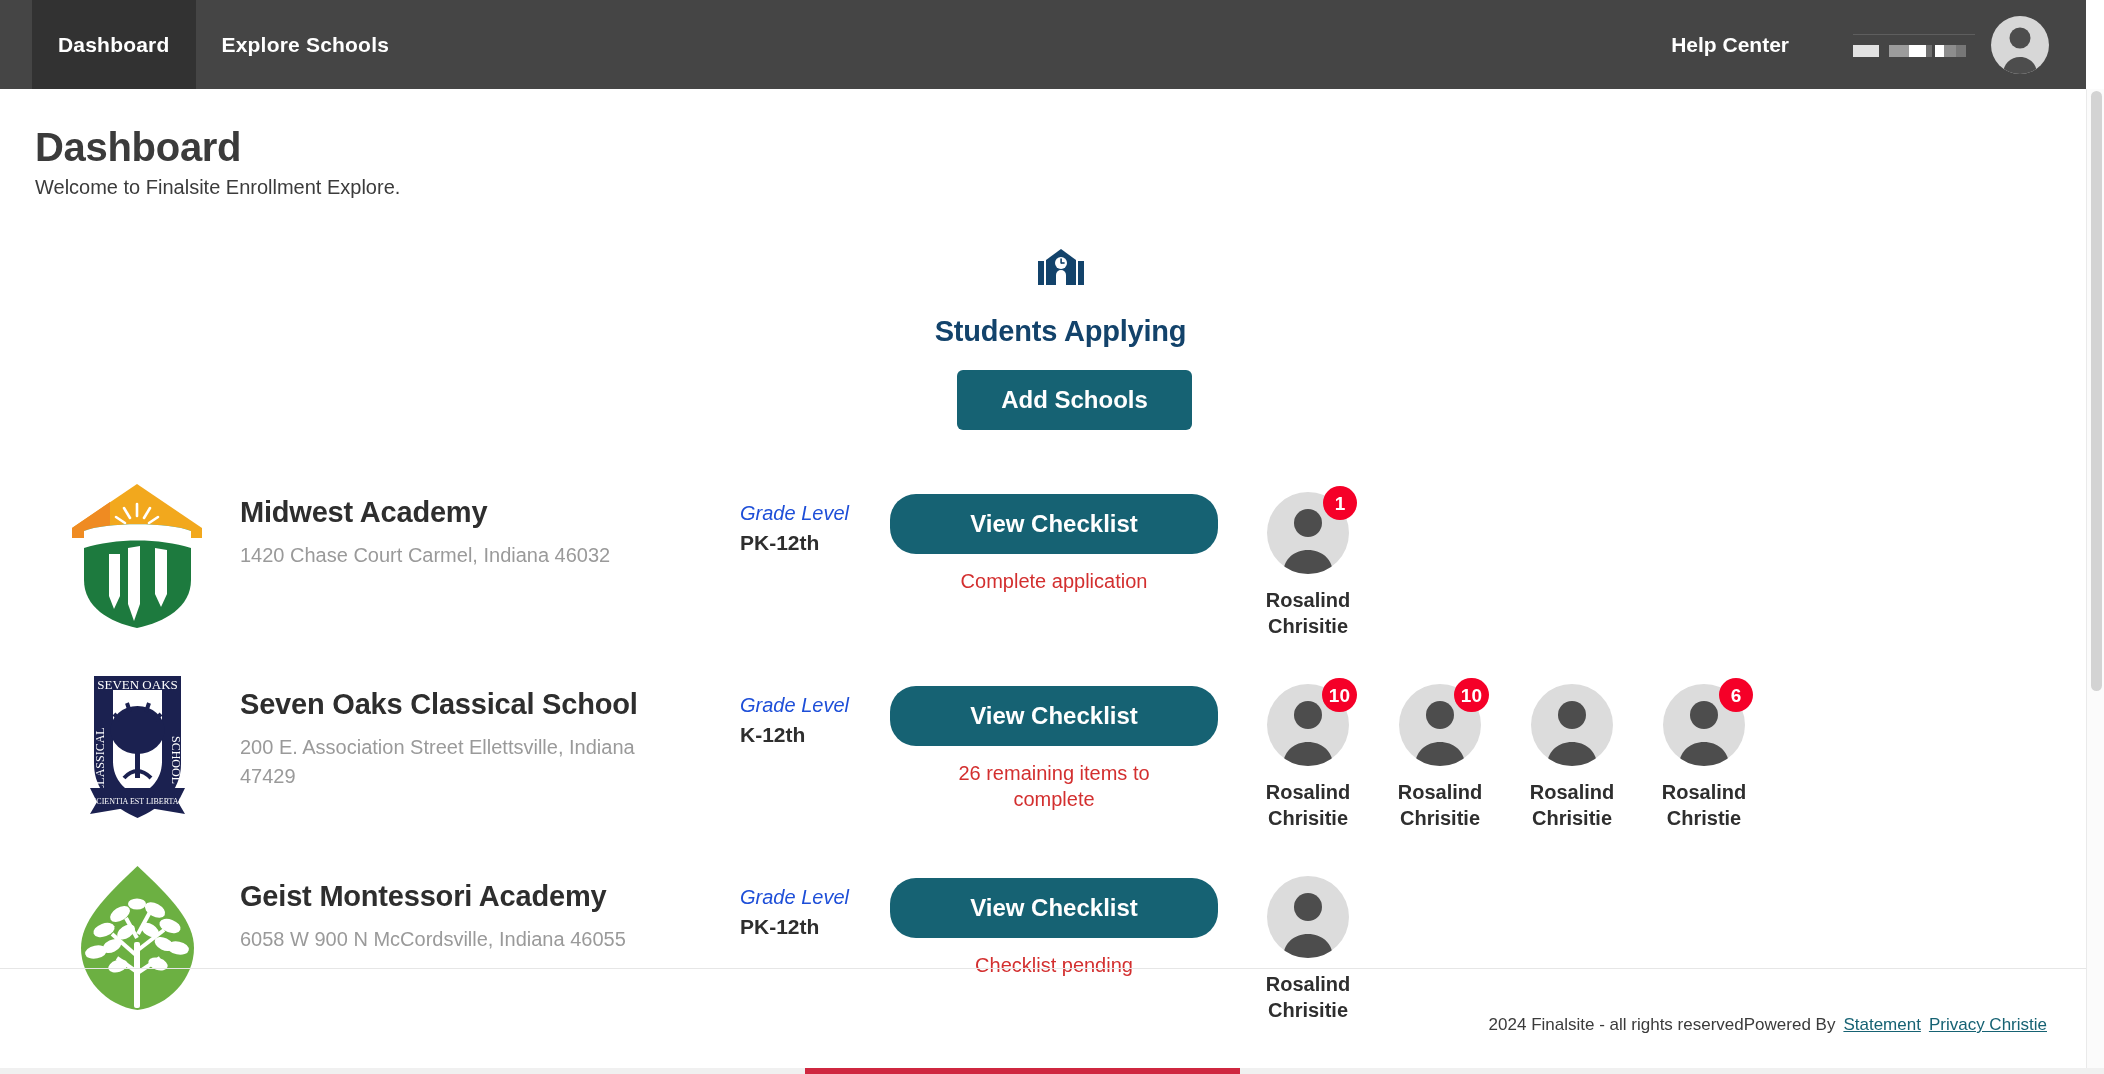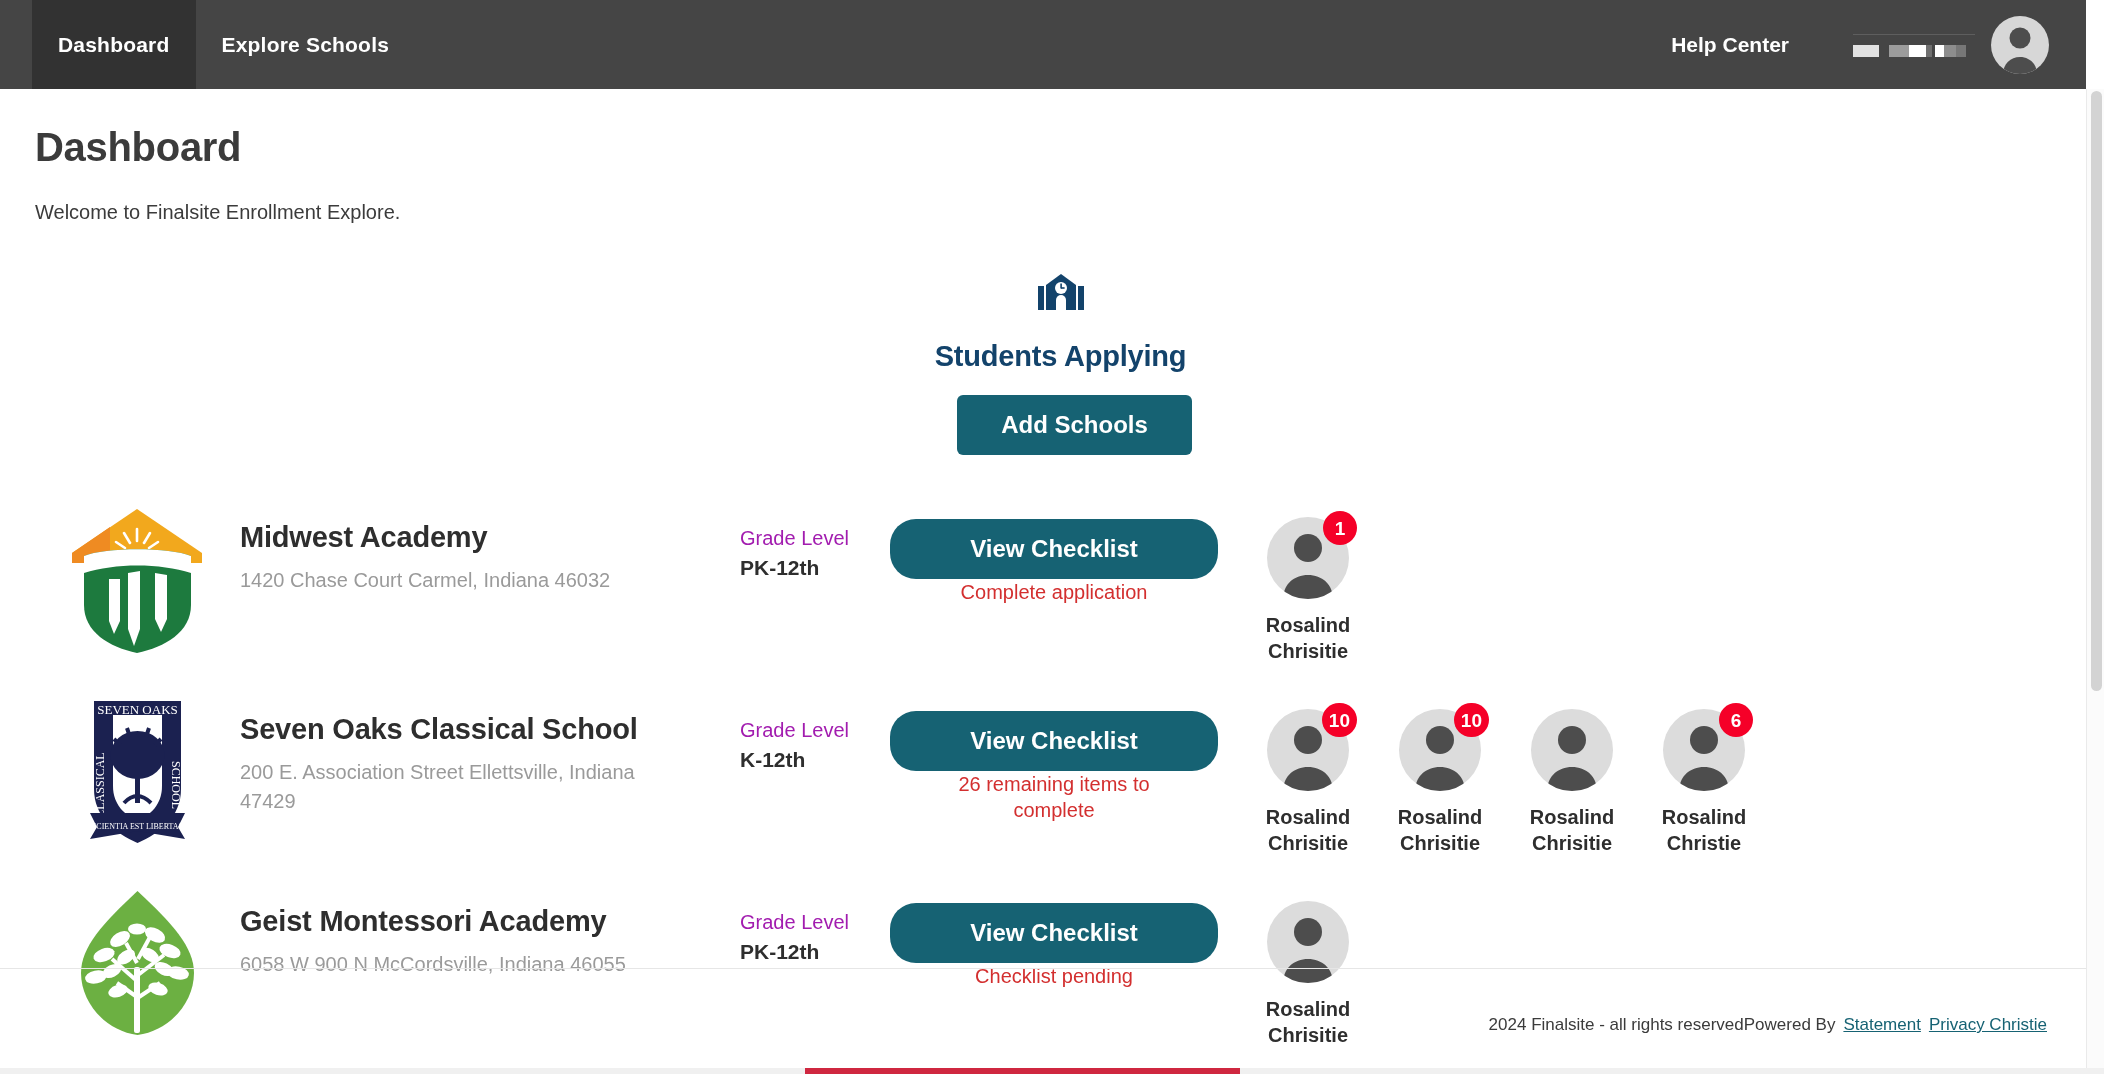--- a/index.html
+++ b/index.html
@@ -80,21 +80,21 @@
   }
   .avatar-circle svg { display: block; }
 
   
   .content { position: absolute; top: 89px; left: 0; width: 2086px; }
   .page-head { padding: 36px 0 0 35px; }
   .page-title {
     font-size: 40px; font-weight: bold; color: #3b3b3b;
     letter-spacing: -.3px;
   }
-  .page-sub { margin-top: 31px; font-size: 20px; color: #3b3b3b; }
+  .page-sub { margin-top: 6px; font-size: 20px; color: #3b3b3b; }
 
   .section-head {
     display: flex; align-items: center;
     margin: 48px 0 0 35px;
     gap: 22px;
     flex-direction: column;
   }
   .school-icon { width: 46px; height: 46px; flex: 0 0 auto; }
   .section-title {
     font-size: 29px; font-weight: bold; color: #13436b;
@@ -127,30 +127,30 @@
   .school-name {
     font-size: 29px; font-weight: bold; color: #2e2e2e;
     letter-spacing: -.2px;
   }
   .school-addr {
     margin-top: 12px; font-size: 20px; color: #9a9a9a;
     line-height: 1.45; max-width: 420px;
   }
 
   .grade-cell { flex: 0 0 150px; padding-top: 28px; }
-  .grade-label { font-size: 20px; color: #a21caf; line-height: 1.35; }
+  .grade-label { font-size: 20px; color: #1d4ed8; line-height: 1.35; font-style: italic; }
   .grade-value { margin-top: 4px; font-size: 21px; font-weight: bold; color: #2e2e2e; }
 
   .check-cell {
     flex: 0 0 280px; padding-top: 22px;
     display: flex; flex-direction: column; align-items: center;
   }
   .view-checklist { width: 328px; padding: 16px 0; border-radius: 26px; }
   .status-text {
-    margin-top: 0; font-size: 20px; color: #d32f2f;
+    margin-top: 14px; font-size: 20px; color: #d32f2f;
     text-align: center; line-height: 1.3; max-width: 230px;
   }
 
   .students-cell {
     flex: 1 1 auto; padding-top: 20px; padding-left: 40px;
     display: flex; align-items: flex-start; gap: 32px;
   }
   .student {
     width: 100px;
     display: flex; flex-direction: column; align-items: center;

